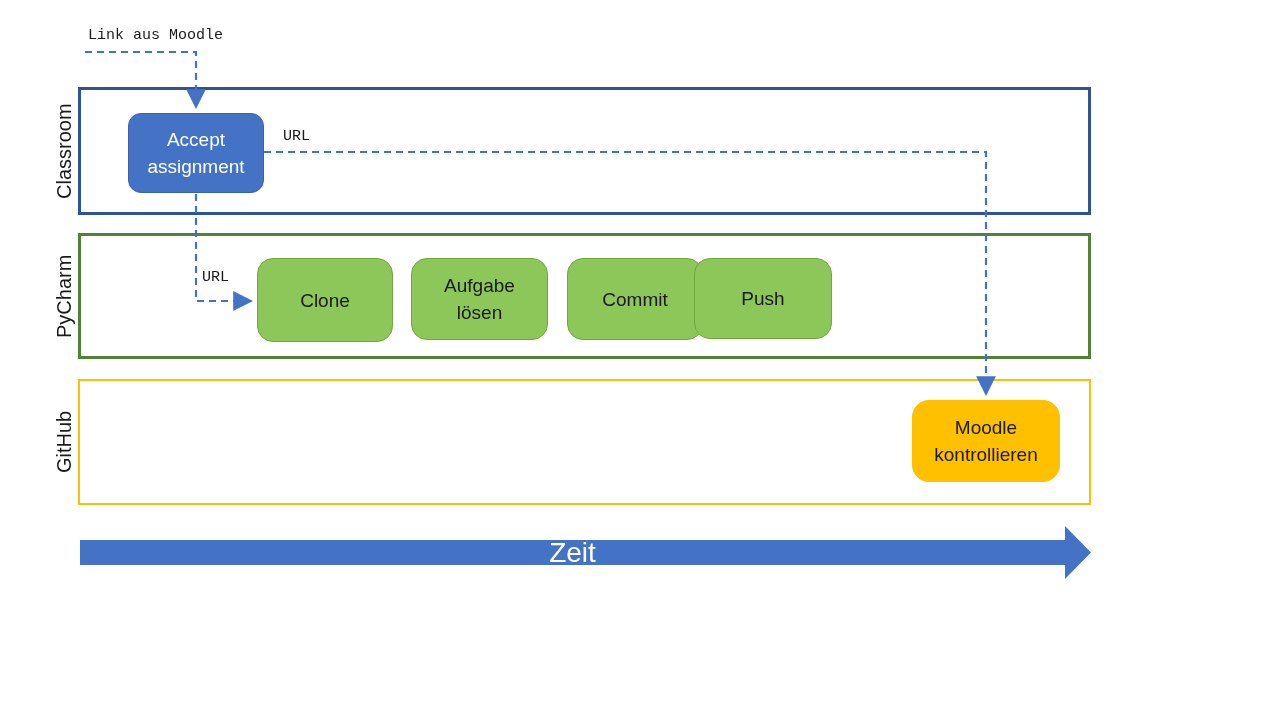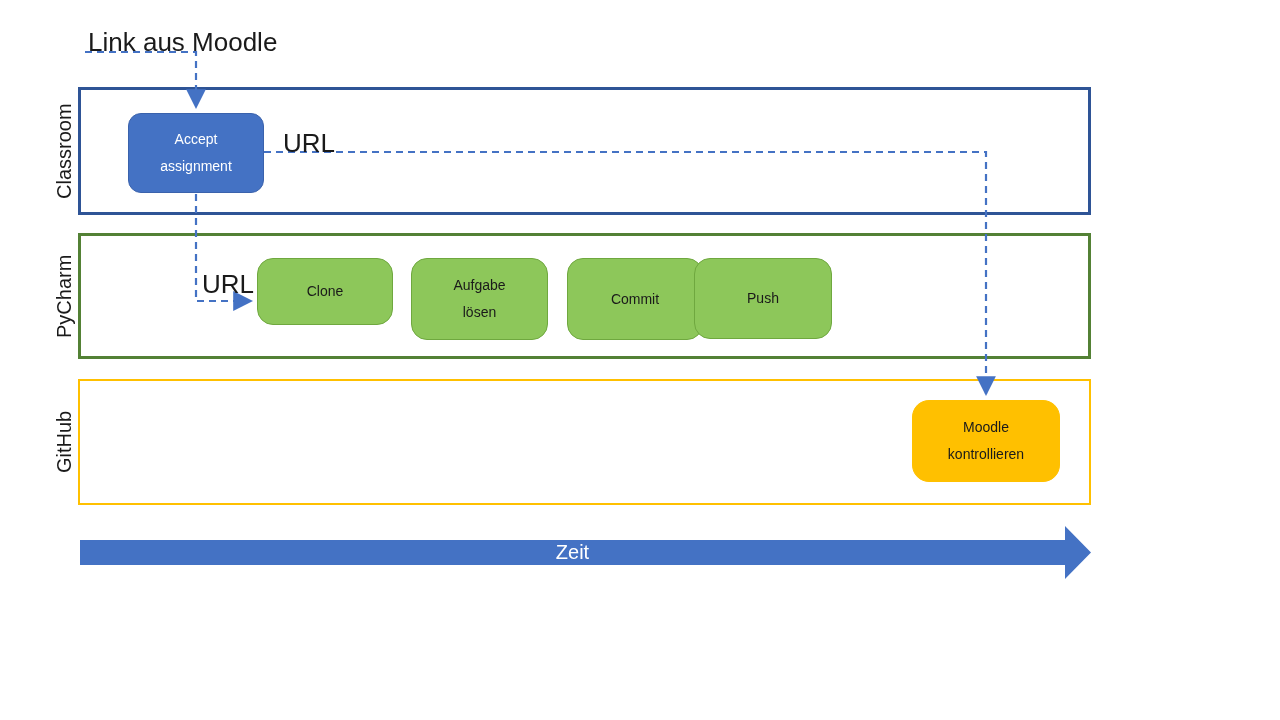--- a/index.html
+++ b/index.html
@@ -42,51 +42,52 @@
   .lane-label-pycharm   { top: 233px; height: 126px; }
   .lane-label-github    { top: 379px; height: 126px; }
   .node {
     position: absolute;
     box-sizing: border-box;
     display: flex;
     align-items: center;
     justify-content: center;
     text-align: center;
     white-space: pre-line;
-    font-size: 14px;
+    font-size: 19px;
     line-height: 27px;
     color: var(--text-dark);
   }
   .node-blue {
     background: var(--node-blue-fill);
     border: 1px solid var(--node-blue-border);
     border-radius: 13px;
     color: var(--text-light);
   }
   .node-green {
     background: var(--node-green-fill);
     border: 1.5px solid var(--node-green-border);
     border-radius: 16px;
   }
   .node-orange {
     background: var(--node-orange-fill);
     border: 1px solid var(--node-orange-fill);
     border-radius: 17px;
   }
   .node-accept  { left: 128px; top: 113px; width: 136px; height: 80px; }
-  .node-clone   { left: 257px; top: 258px; width: 136px; height: 67px; }
+  .node-clone   { left: 257px; top: 258px; width: 136px; height: 84px; }
   .node-aufgabe { left: 411px; top: 258px; width: 137px; height: 82px; }
   .node-commit  { left: 567px; top: 258px; width: 136px; height: 82px; }
   .node-push    { left: 694px; top: 258px; width: 138px; height: 81px; }
   .node-abgabe  { left: 912px; top: 400px; width: 148px; height: 82px; }
   .annotation {
     position: absolute;
-    font-size: 26px;
+    font-size: 15px;
     color: var(--text-dark);
     white-space: nowrap;
+    font-family: Liberation Mono, monospace;
   }
   .ann-moodle      { left: 88px;  top: 27px; }
   .ann-url-top     { left: 283px; top: 128px; }
   .ann-url-pycharm { left: 202px; top: 269px; }
   #connector-overlay {
     position: absolute;
     left: 0; top: 0;
     width: 1280px;
     height: 720px;
     pointer-events: none;
@@ -100,21 +101,21 @@
   .arrowhead { fill: var(--accent-blue); }
   .timeline-poly { fill: var(--accent-blue); }
   .timeline-label {
     position: absolute;
     left: 80px;
     top: 540px;
     width: 985px;
     height: 25px;
     line-height: 25px;
     text-align: center;
-    font-size: 20px;
+    font-size: 28px;
     color: var(--text-light);
   }
 </style>
 </head>
 <body>
 
 <div id="canvas">
 
   <div class="lane lane-classroom"></div>
   <div class="lane lane-pycharm"></div>

